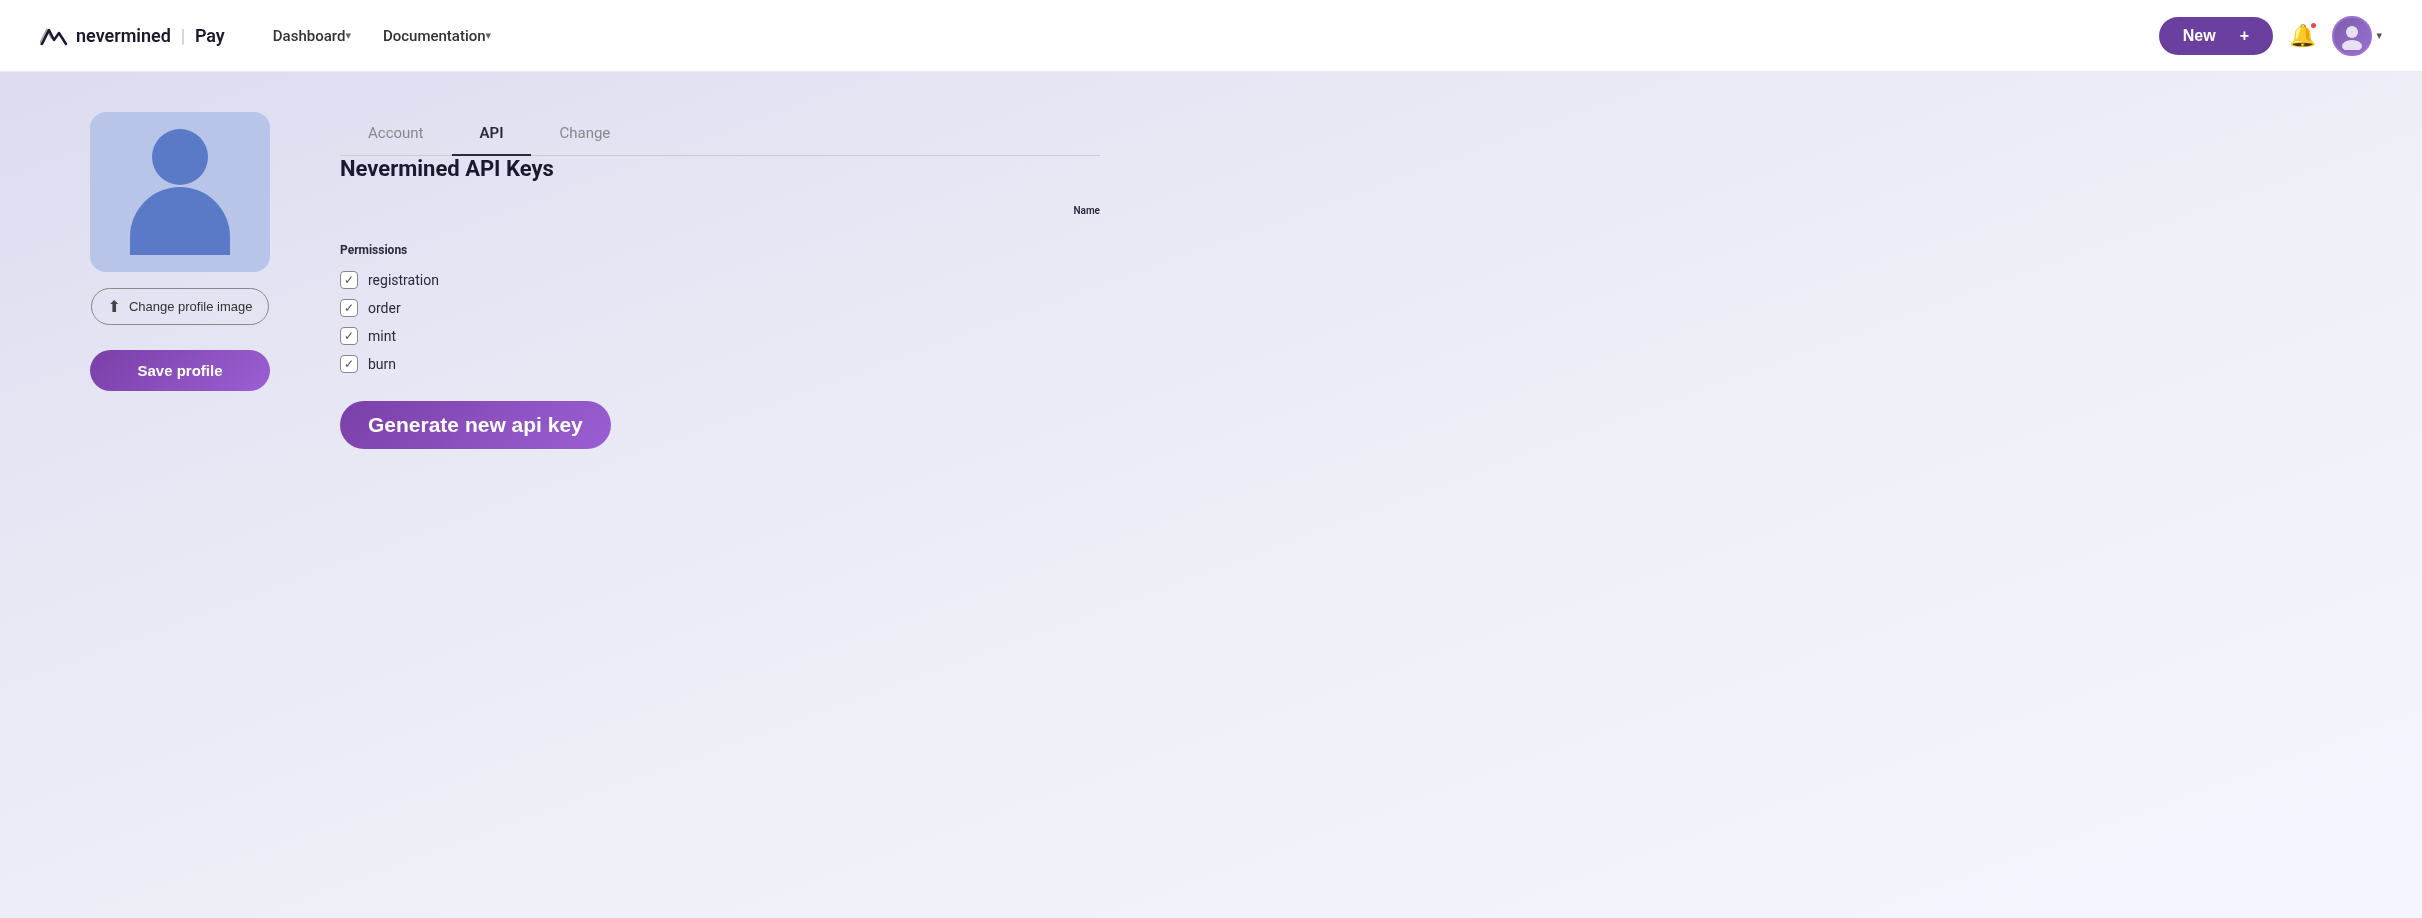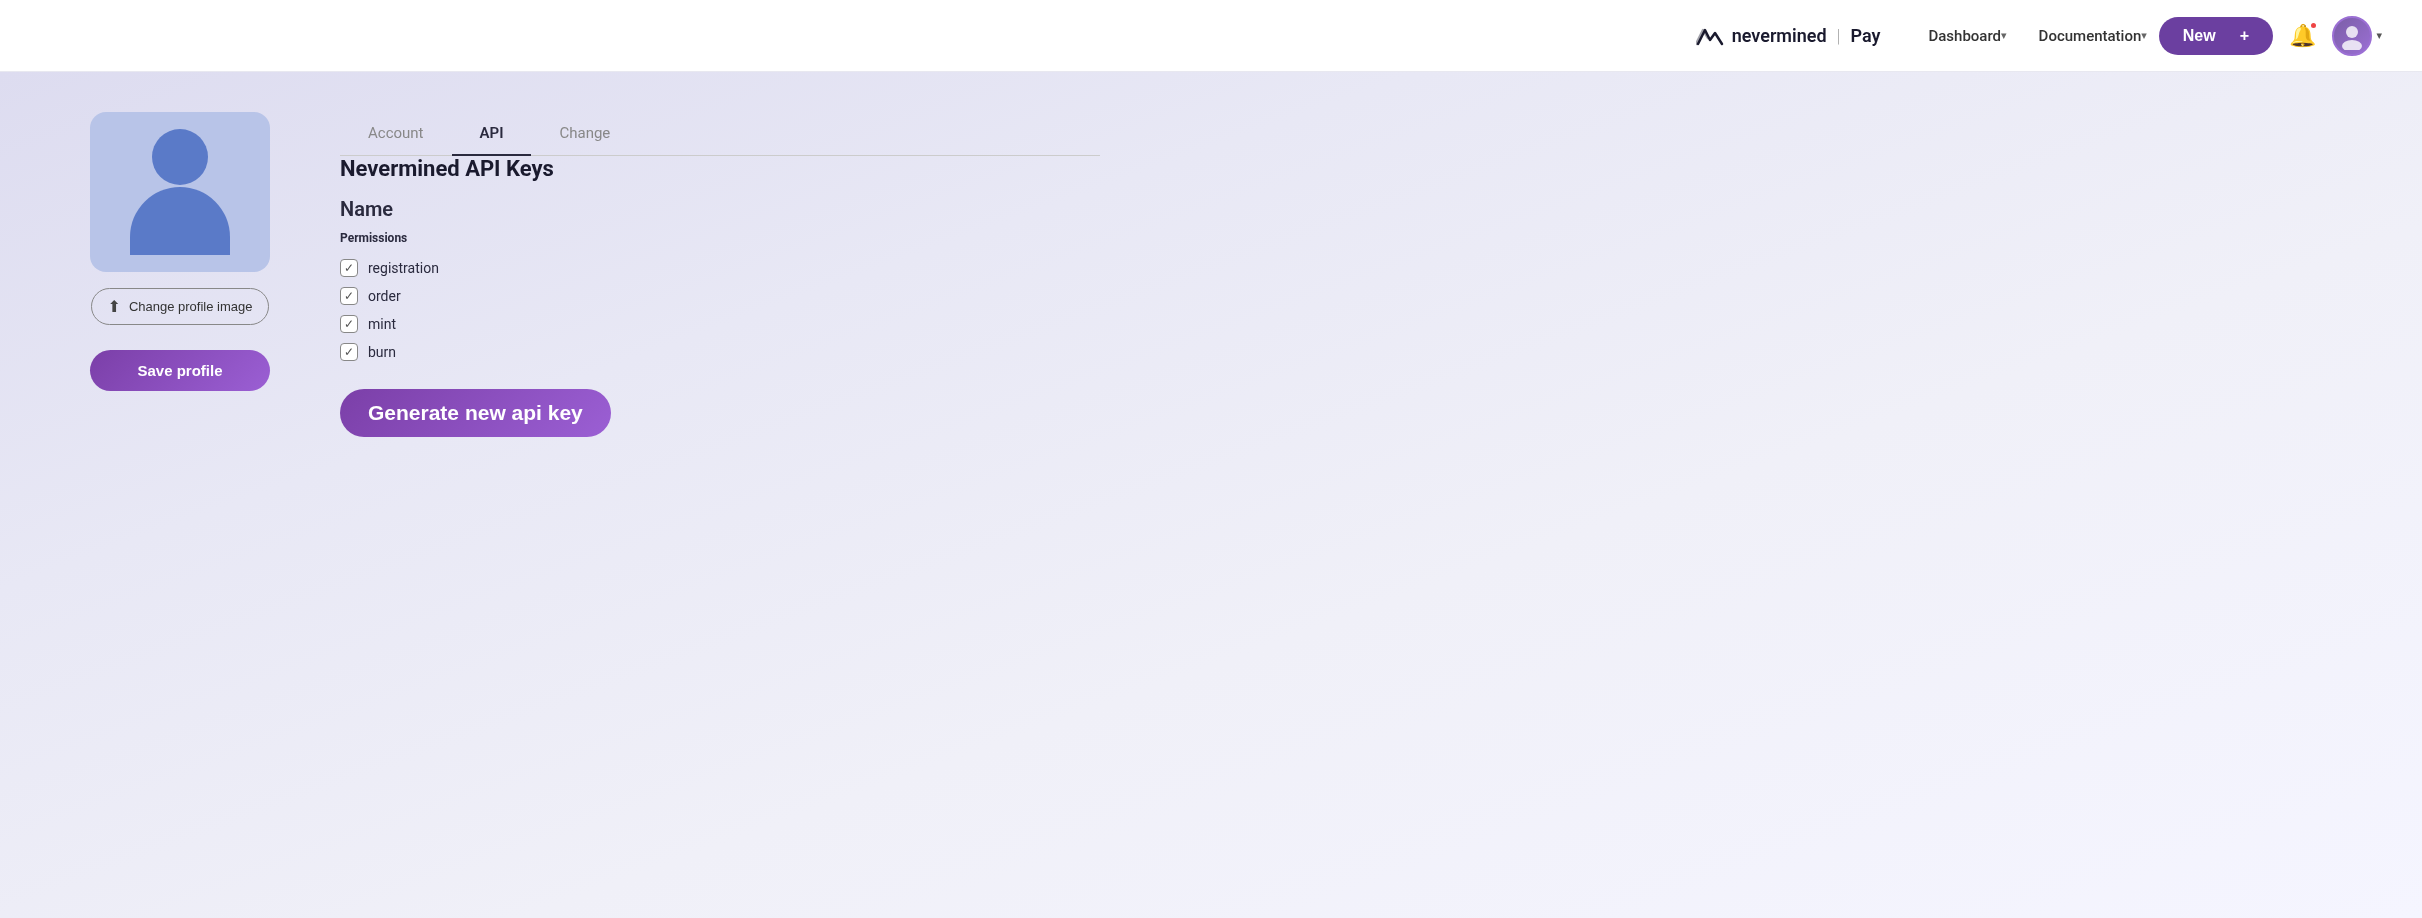--- a/index.html
+++ b/index.html
@@ -6,21 +6,21 @@
     body {
       font-family: -apple-system, BlinkMacSystemFont, 'Segoe UI', Roboto, sans-serif;
       background: #f0f0f8;
       min-height: 100vh;
     }
 
     
     .header {
       display: flex;
       align-items: center;
-      justify-content: flex-end;
+      justify-content: space-between;
       padding: 0 40px;
       height: 72px;
       background: #ffffff;
       border-bottom: 1px solid #e8e8f0;
       position: relative;
       z-index: 10;
     }
     .header-left {
       display: flex;
       align-items: center;
@@ -225,27 +225,28 @@
       color: #2a2a3e;
       border-bottom: 2.5px solid #2a2a3e;
       font-weight: 600;
     }
 
     
     .section-title {
       font-size: 22px;
       font-weight: 700;
       color: #1a1a2e;
-      margin-bottom: 16px;
+      margin-bottom: 24px;
     }
     .field-label {
-      font-size: 20px;
+      font-size: 10px;
       font-weight: 600;
       color: #2a2a3e;
-      margin-bottom: 10px;
+      margin-bottom: 27px;
+      text-align: right;
     }
     .text-input {
       width: 100%;
       max-width: 580px;
       padding: 14px 16px;
       border: 1.5px solid #d0d0e0;
       border-radius: 8px;
       font-size: 15px;
       color: #2a2a3e;
       background: white;

